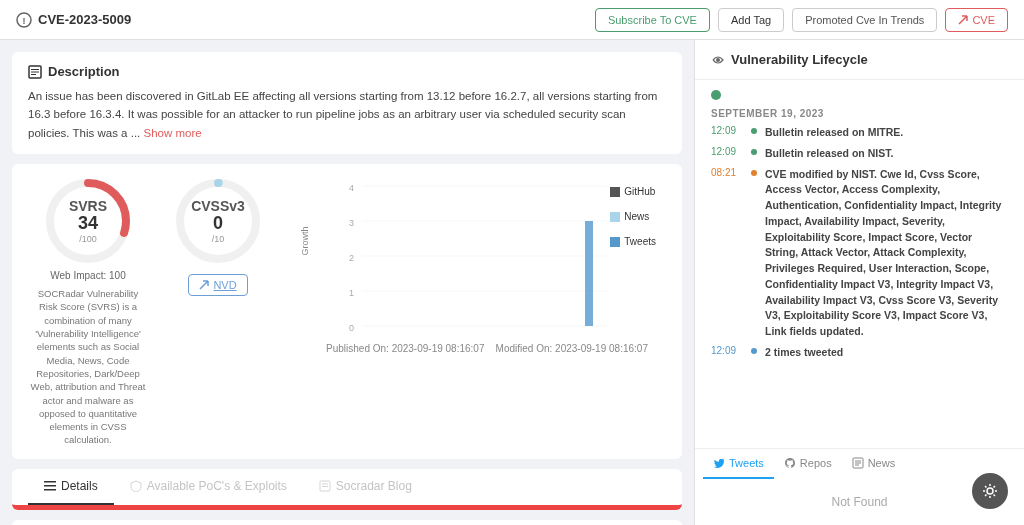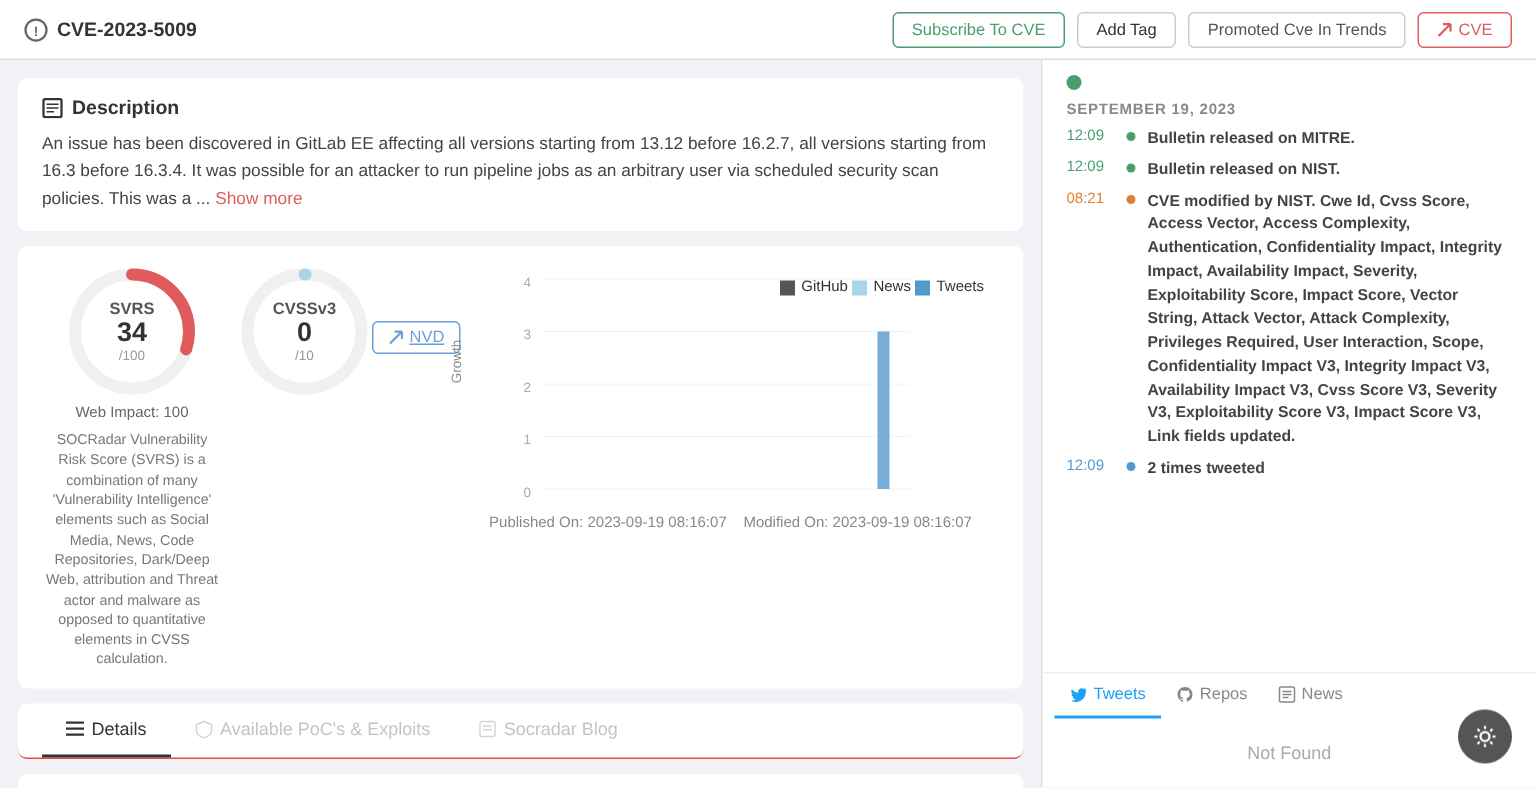--- a/index.html
+++ b/index.html
@@ -17,40 +17,40 @@
     .left-panel { flex: 1; overflow-y: auto; padding: 12px; display: flex; flex-direction: column; gap: 10px; }
     .right-panel { width: 330px; background: #fff; border-left: 1px solid #e0e0e0; display: flex; flex-direction: column; overflow-y: auto; }
 
     .description-card { background: #fff; border-radius: 6px; padding: 12px 16px; }
     .section-title { font-size: 13px; font-weight: 600; margin-bottom: 8px; display: flex; align-items: center; gap: 6px; }
     .desc-text { font-size: 11.5px; line-height: 1.6; color: #444; }
     .show-more { color: #e05c5c; cursor: pointer; font-size: 11.5px; }
 
     .metrics-row { display: flex; gap: 10px; background: #fff; border-radius: 6px; padding: 12px 16px; align-items: flex-start; }
     .svrs-container { display: flex; flex-direction: column; align-items: center; width: 120px; }
-    .cvss-container { display: flex; flex-direction: row; align-items: center; width: 120px; }
+    .cvss-container { display: flex; flex-direction: column; align-items: center; width: 120px; }
     .circle-gauge { position: relative; width: 90px; height: 90px; }
     .circle-gauge svg { width: 90px; height: 90px; }
     .circle-label { position: absolute; top: 50%; left: 50%; transform: translate(-50%, -50%); text-align: center; }
-    .circle-label .metric-name { font-size: 11px; font-weight: 600; color: #555; display: block; }
+    .circle-label .metric-name { font-size: 14px; font-weight: 600; color: #555; display: block; }
     .circle-label .metric-value { font-size: 18px; font-weight: 700; color: #333; display: block; line-height: 1.1; }
     .circle-label .metric-max { font-size: 9px; color: #999; display: block; }
     .web-impact { font-size: 10px; color: #666; margin-top: 4px; }
     .svrs-desc { font-size: 9.5px; color: #777; text-align: center; margin-top: 6px; line-height: 1.4; max-width: 120px; }
     .nvd-btn { border: 1px solid #6c9fd8; color: #6c9fd8; background: #fff; border-radius: 4px; padding: 4px 10px; font-size: 11px; cursor: pointer; margin-top: 8px; display: flex; align-items: center; gap: 4px; text-decoration: underline; }
 
     .chart-section { flex: 1; }
     .chart-svg { width: 100%; height: 160px; }
-    .chart-legend { display: flex; flex-direction: row; gap: 3px; position: absolute; right: 10px; top: 10px; }
+    .chart-legend { display: flex; flex-direction: column; gap: 14px; position: absolute; right: 10px; top: 10px; }
     .legend-item { display: flex; align-items: center; gap: 4px; font-size: 10px; }
     .legend-dot { width: 10px; height: 10px; }
     .chart-x-labels { display: flex; justify-content: space-between; font-size: 9px; color: #888; padding: 0 20px; }
     .chart-dates { font-size: 10px; color: #888; text-align: center; margin-top: 4px; }
 
-    .tabs-bar { background: #fff; border-radius: 6px; padding: 0 16px; display: flex; gap: 0; border-bottom: 1px solid #ef4444; }
+    .tabs-bar { background: #fff; border-radius: 6px; padding: 0 16px; display: flex; gap: 0; border-bottom: 5px solid #ef4444; }
     .tab-item { padding: 10px 16px; font-size: 12px; cursor: pointer; color: #888; border-bottom: 2px solid transparent; display: flex; align-items: center; gap: 5px; }
     .tab-item.active { color: #333; border-bottom-color: #333; font-weight: 500; }
     .tab-item.disabled { opacity: 0.5; }
 
     .details-card { background: #fff; border-radius: 6px; padding: 16px; }
 
     
     .lifecycle-header { padding: 12px 16px; font-size: 13px; font-weight: 600; border-bottom: 1px solid #eee; display: flex; align-items: center; gap: 6px; }
     .lifecycle-content { padding: 10px 16px; flex: 1; overflow-y: auto; }
     .date-group-title { font-size: 10px; font-weight: 600; color: #888; letter-spacing: 0.5px; margin: 8px 0 6px; }
@@ -218,20 +218,27 @@
     </div>
 
     <div class="details-card">
       
       
     </div>
 
   </div>
 
   <div class="right-panel">
+    <div class="lifecycle-header">
+      <svg width="14" height="14" viewBox="0 0 14 14">
+        <path d="M2 7 Q7 1 12 7 Q7 13 2 7" fill="none" stroke="#666" stroke-width="1.2"></path>
+        <circle cx="7" cy="7" r="2" fill="#666"></circle>
+      </svg>
+      <span>Vulnerability Lifecycle</span>
+    </div>
 
     <div class="lifecycle-content">
       <div style="display:flex;align-items:center;gap:6px;margin-bottom:6px;">
         <div style="width:10px;height:10px;border-radius:50%;background:#4a9d6f;flex-shrink:0;"></div>
       </div>
       <div class="date-group-title">SEPTEMBER 19, 2023</div>
 
       <div id="timeline-events">
           <div class="timeline-item">
       <span class="time-label" style="color:#4a9d6f">12:09</span>

